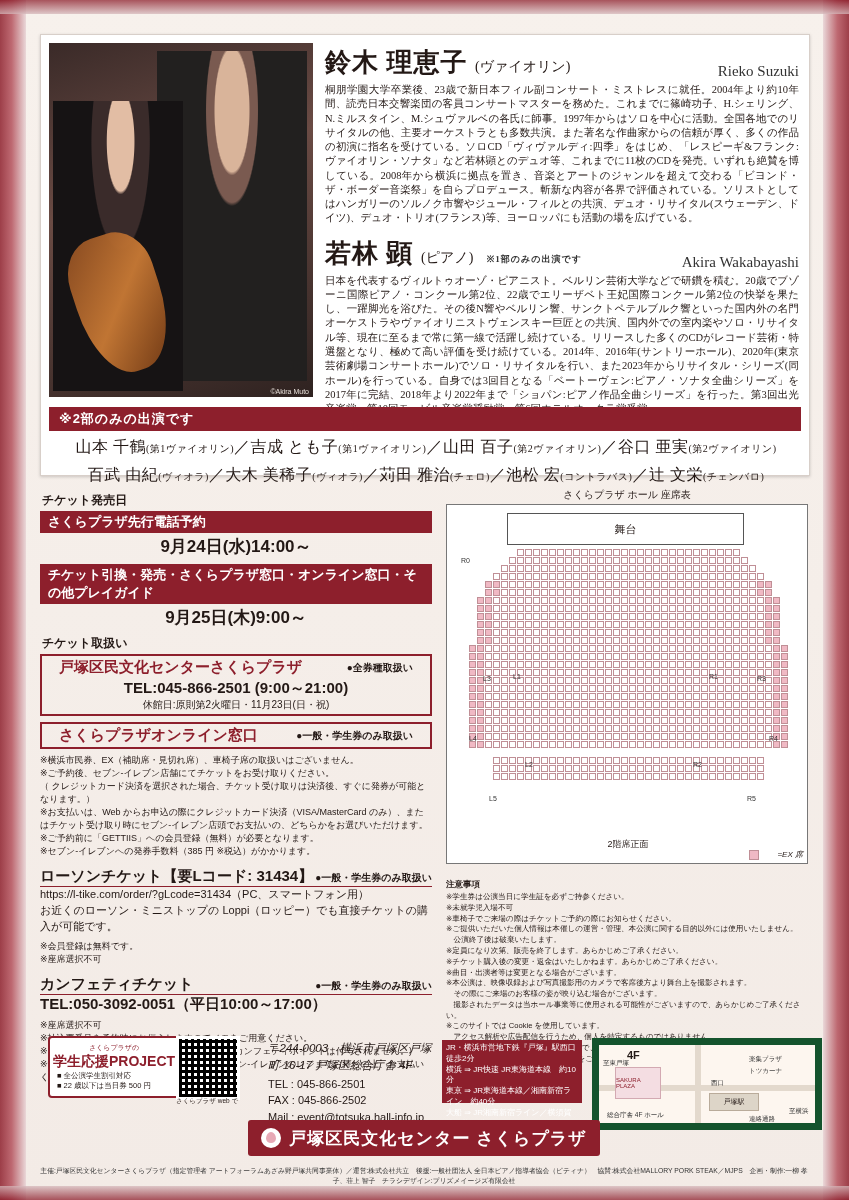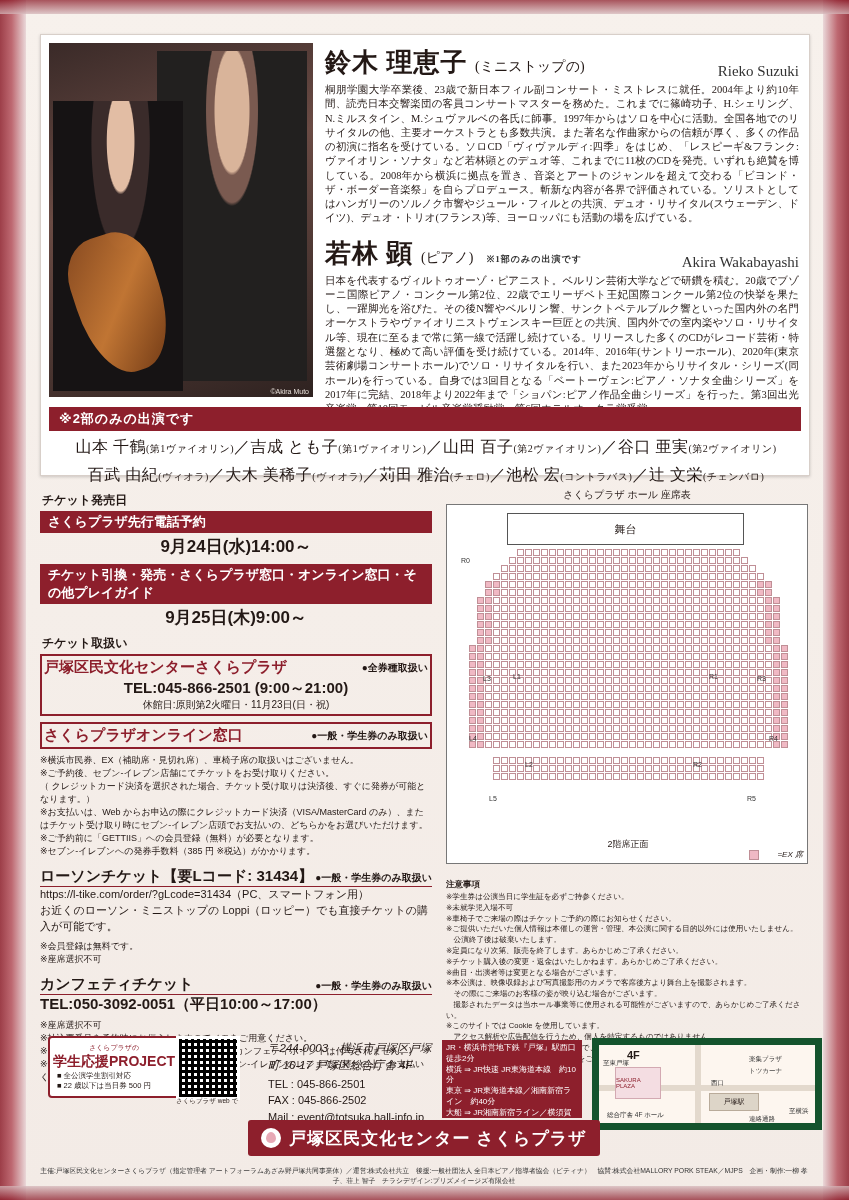--- a/index.html
+++ b/index.html
@@ -92,21 +92,21 @@
   .left-col{position:absolute;left:40px;top:488px;width:392px;}
   .lbl{font-size:12px;font-weight:bold;margin:4px 0 2px 2px;}
   .bar{
     background:#8d1f2c;color:#fff;font-size:13px;font-weight:bold;
     padding:2px 8px;box-sizing:border-box;
   }
   .bigdate{font-size:17px;font-weight:bold;text-align:center;margin:2px 0 6px;}
   .dealer-box{border:2px solid #8d1f2c;margin-top:2px;}
   .dealer-head{
     display:flex;justify-content:space-between;align-items:center;
-    padding:2px 2px;font-weight:bold;
+    padding:2px 17px;font-weight:bold;
   }
   .dealer-name{font-size:15px;color:#8d1f2c;}
   .dealer-tag{font-size:10px;}
   .dealer-tel{font-size:15px;font-weight:bold;text-align:center;}
   .dealer-sub{font-size:10px;text-align:center;padding-bottom:2px;}
   .url-line{font-size:15px;font-weight:bold;text-align:center;padding:1px 0 3px;}
   .fine{font-size:9px;line-height:1.45;margin-top:5px;}
   .fine p{margin:0;}
   .block2{margin-top:9px;}
   .hdr-line{display:flex;justify-content:space-between;align-items:baseline;border-bottom:1px solid #8d1f2c;}
@@ -136,21 +136,21 @@
   .floor2{position:absolute;left:0;bottom:12px;width:362px;text-align:center;font-size:9px;}
 
   .notes{position:absolute;left:446px;top:878px;width:362px;font-size:7.6px;line-height:1.42;}
   .notes .nt-title{font-weight:bold;font-size:8.5px;margin-bottom:2px;}
   .notes p{margin:0;}
 
   
   .addr-block{position:absolute;left:268px;top:1040px;width:170px;font-size:11px;line-height:1.5;}
   .addr-top{font-size:11.5px;margin-bottom:1px;font-style:italic;}
   .access-box{
-    position:absolute;left:442px;top:1040px;width:140px;height:78px;
+    position:absolute;left:442px;top:1040px;width:140px;height:63px;
     background:#8d1f2c;color:#fff;font-size:8px;padding:3px 4px;box-sizing:border-box;line-height:1.35;
   }
   .access-box .ln{display:flex;gap:2px;}
   .map-box{
     position:absolute;left:592px;top:1038px;width:216px;height:78px;
     background:#fdf6ef;border:7px solid #14532d;font-size:7px;position:absolute;
   }
   .map-box .m4f{position:absolute;left:28px;top:4px;font-size:11px;font-weight:bold;}
   .map-road{position:absolute;background:#e3d9cd;}
   .map-label{position:absolute;font-size:6.5px;color:#333;}
@@ -207,21 +207,21 @@
       <div class="man"></div>
       <div class="woman"></div>
       <div class="violin"></div>
       <div class="credit">©Akira Muto</div>
     </div>
 
     <div class="bio">
       <div class="name-row">
         <div class="name-jp">
           <span>鈴木 理恵子</span>
-          <span class="inst">(ミニストップの)</span>
+          <span class="inst">(ヴァイオリン)</span>
         </div>
         <div class="name-en">Rieko Suzuki</div>
       </div>
       <div class="bio-text">桐朋学園大学卒業後、23歳で新日本フィル副コンサート・ミストレスに就任。2004年より約10年間、読売日本交響楽団の客員コンサートマスターを務めた。これまでに篠崎功子、H.シェリング、N.ミルスタイン、M.シュヴァルベの各氏に師事。1997年からはソロを中心に活動。全国各地でのリサイタルの他、主要オーケストラとも多数共演。また著名な作曲家からの信頼が厚く、多くの作品の初演に指名を受けている。ソロCD「ヴィヴァルディ:四季」をはじめ、「レスピーギ&amp;フランク:ヴァイオリン・ソナタ」など若林顕とのデュオ等、これまでに11枚のCDを発売。いずれも絶賛を博している。2008年から横浜に拠点を置き、音楽とアートのジャンルを超えて交わる「ビヨンド・ザ・ボーダー音楽祭」を自らプロデュース。斬新な内容が各界で評価されている。ソリストとしてはハンガリーのソルノク市響やジュール・フィルとの共演、デュオ・リサイタル(スウェーデン、ドイツ)、デュオ・トリオ(フランス)等、ヨーロッパにも活動の場を広げている。</div>
 
       <div class="name-row bio2">
         <div class="name-jp">
           <span>若林 顕</span>
           <span class="inst">(ピアノ)</span>
           <span class="note-small">※1部のみの出演です</span>

